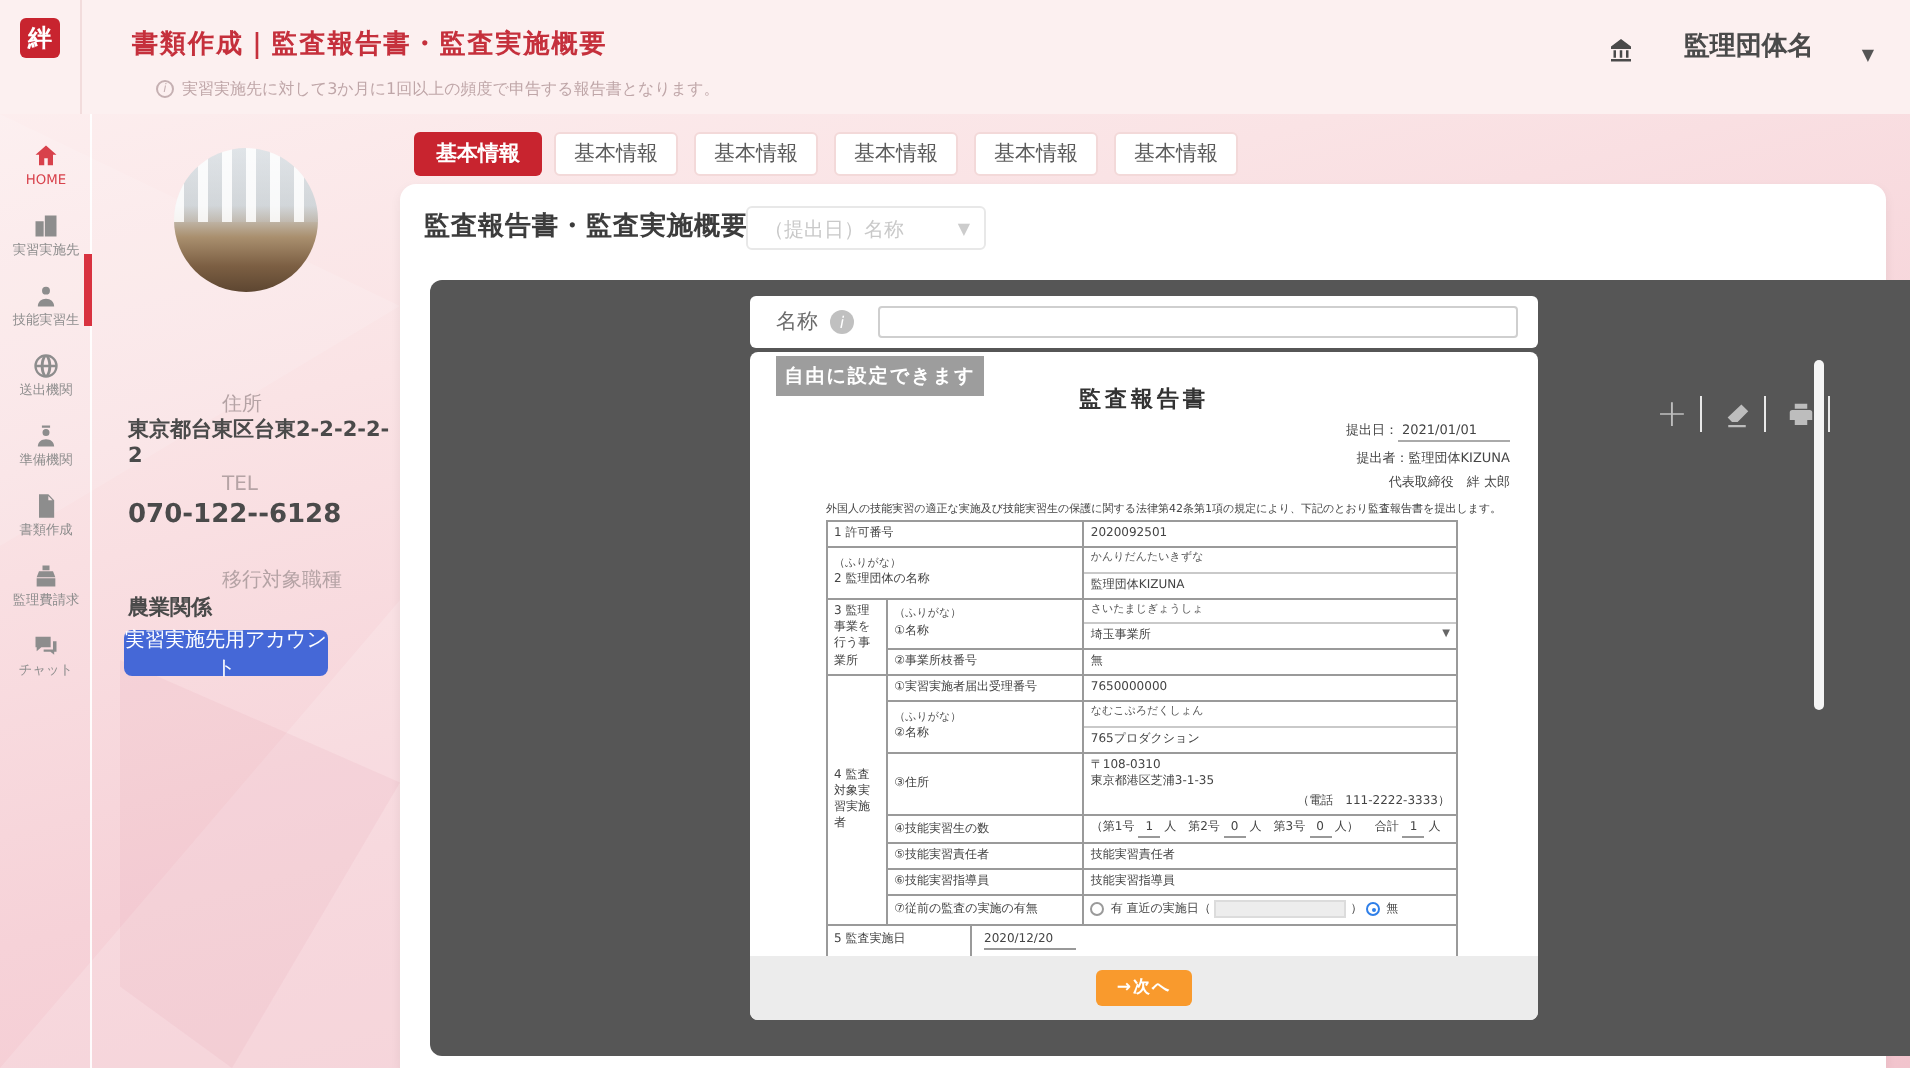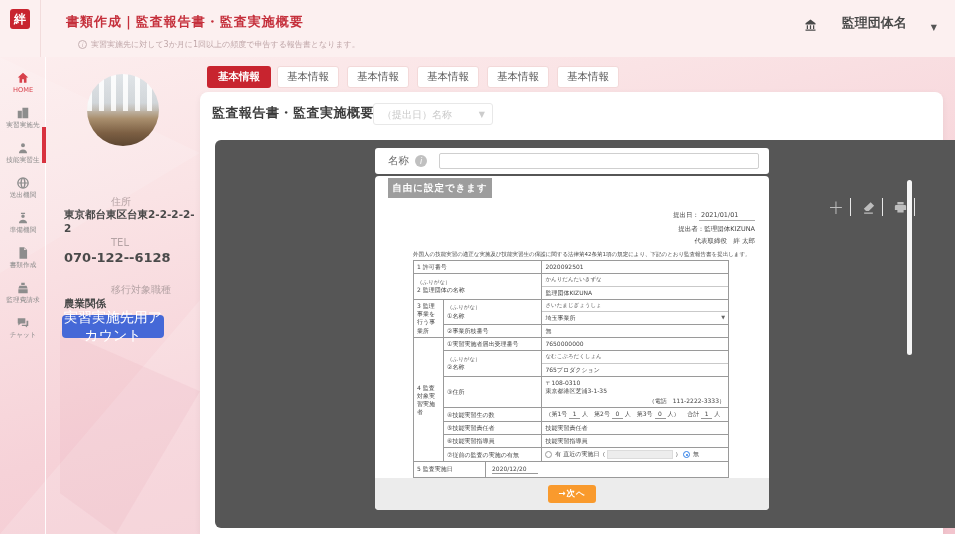--- a/index.html
+++ b/index.html
@@ -39,21 +39,21 @@
   .avatar{ position:absolute; left:41px; top:17px; width:72px; height:72px; border-radius:50%; overflow:hidden;
     background-image:
       repeating-linear-gradient(90deg, rgba(255,255,255,.85) 0 5px, rgba(200,205,210,.25) 5px 12px),
       linear-gradient(180deg,#e8ecef 0%,#d5d9dc 40%,#a98f6e 62%,#7c5f43 82%,#5d4631 100%);
     background-size:100% 52%,100% 100%; background-repeat:no-repeat; }
   .profile-name{ position:absolute; left:0; top:105px; width:154px; text-align:center; color:#d0333f; font-size:15px; font-weight:bold; letter-spacing:1px; }
   .p-label{ position:absolute; left:18px; font-size:10px; color:#b5a3a5;margin-left:47px; }
   .p-value{ position:absolute; left:18px; font-size:10.5px; font-weight:600; color:#4a4a4a; }
   .p-tel{ font-size:13px; }
   .account-btn{ position:absolute; left:16px; top:258px; width:102px; height:23px; background:#4568d7; color:#fff;
-    border:none; border-radius:4px; font-size:14px; font-family:inherit; display:flex; align-items:center; justify-content:center; }
+    border:none; border-radius:4px; font-size:10px; font-family:inherit; display:flex; align-items:center; justify-content:center; }
 
   
   .tab{ position:absolute; top:66px; height:22px; width:62px; background:#fff; border:1px solid #f3d9d9; border-radius:3px;
     font-size:10.5px; color:#5a5a5a; display:flex; align-items:center; justify-content:center; z-index:1; }
   .tab.active{ background:#c8242f; color:#fff; border:none; font-weight:bold; width:64px; }
 
   
   .card{ position:absolute; left:200px; top:92px; width:743px; height:442px; background:#fff;
     border-radius:8px 8px 0 0; box-shadow:0 2px 6px rgba(0,0,0,.06); z-index:2; }
   .card-title{ position:absolute; left:12px; top:12px; font-size:13px; font-weight:bold; color:#3c3c3c; letter-spacing:.5px; }
@@ -225,20 +225,21 @@
     <div class="modal" data-interactable="false">
       <div class="name-bar" data-interactable="false">
         <span class="nb-label" data-interactable="false">名称</span>
         <span class="info-dot nb-info" data-interactable="true">i</span>
         <input type="text" data-interactable="true" value="" style="">
       </div>
       <div class="tooltip" data-interactable="false">自由に設定できます</div>
       <div class="scroll-thumb" data-interactable="true"></div>
 
       <div class="page" data-interactable="false">
+        <div class="doc-title" data-interactable="false">監査報告書</div>
         <div class="doc-line" style="top:35px" data-interactable="false">
           <span data-interactable="false">提出日：</span><span class="u-date" data-interactable="false">2021/01/01</span>
         </div>
         <div class="doc-line" style="top:49px" data-interactable="false">提出者：監理団体KIZUNA</div>
         <div class="doc-line" style="top:61px" data-interactable="false">代表取締役　絆 太郎</div>
         <div class="doc-intro" data-interactable="false">外国人の技能実習の適正な実施及び技能実習生の保護に関する法律第42条第1項の規定により、下記のとおり監査報告書を提出します。</div>
 
         <table class="doc-table" data-interactable="false">
           <colgroup>
               <col style="width:30px">

